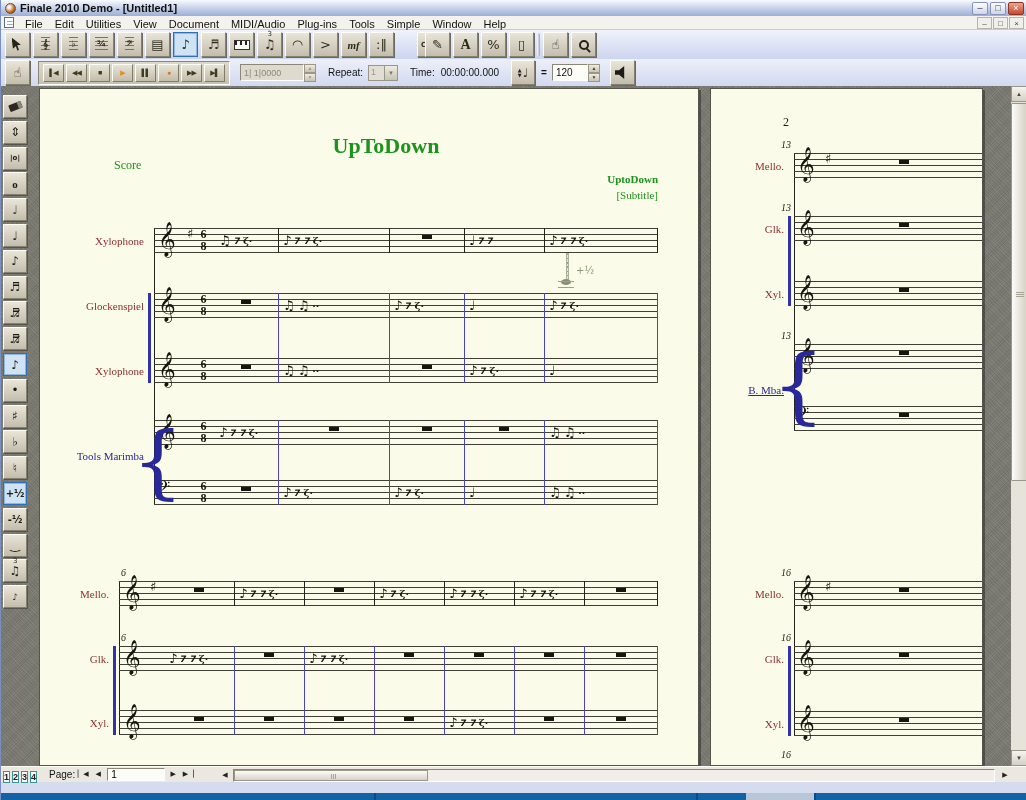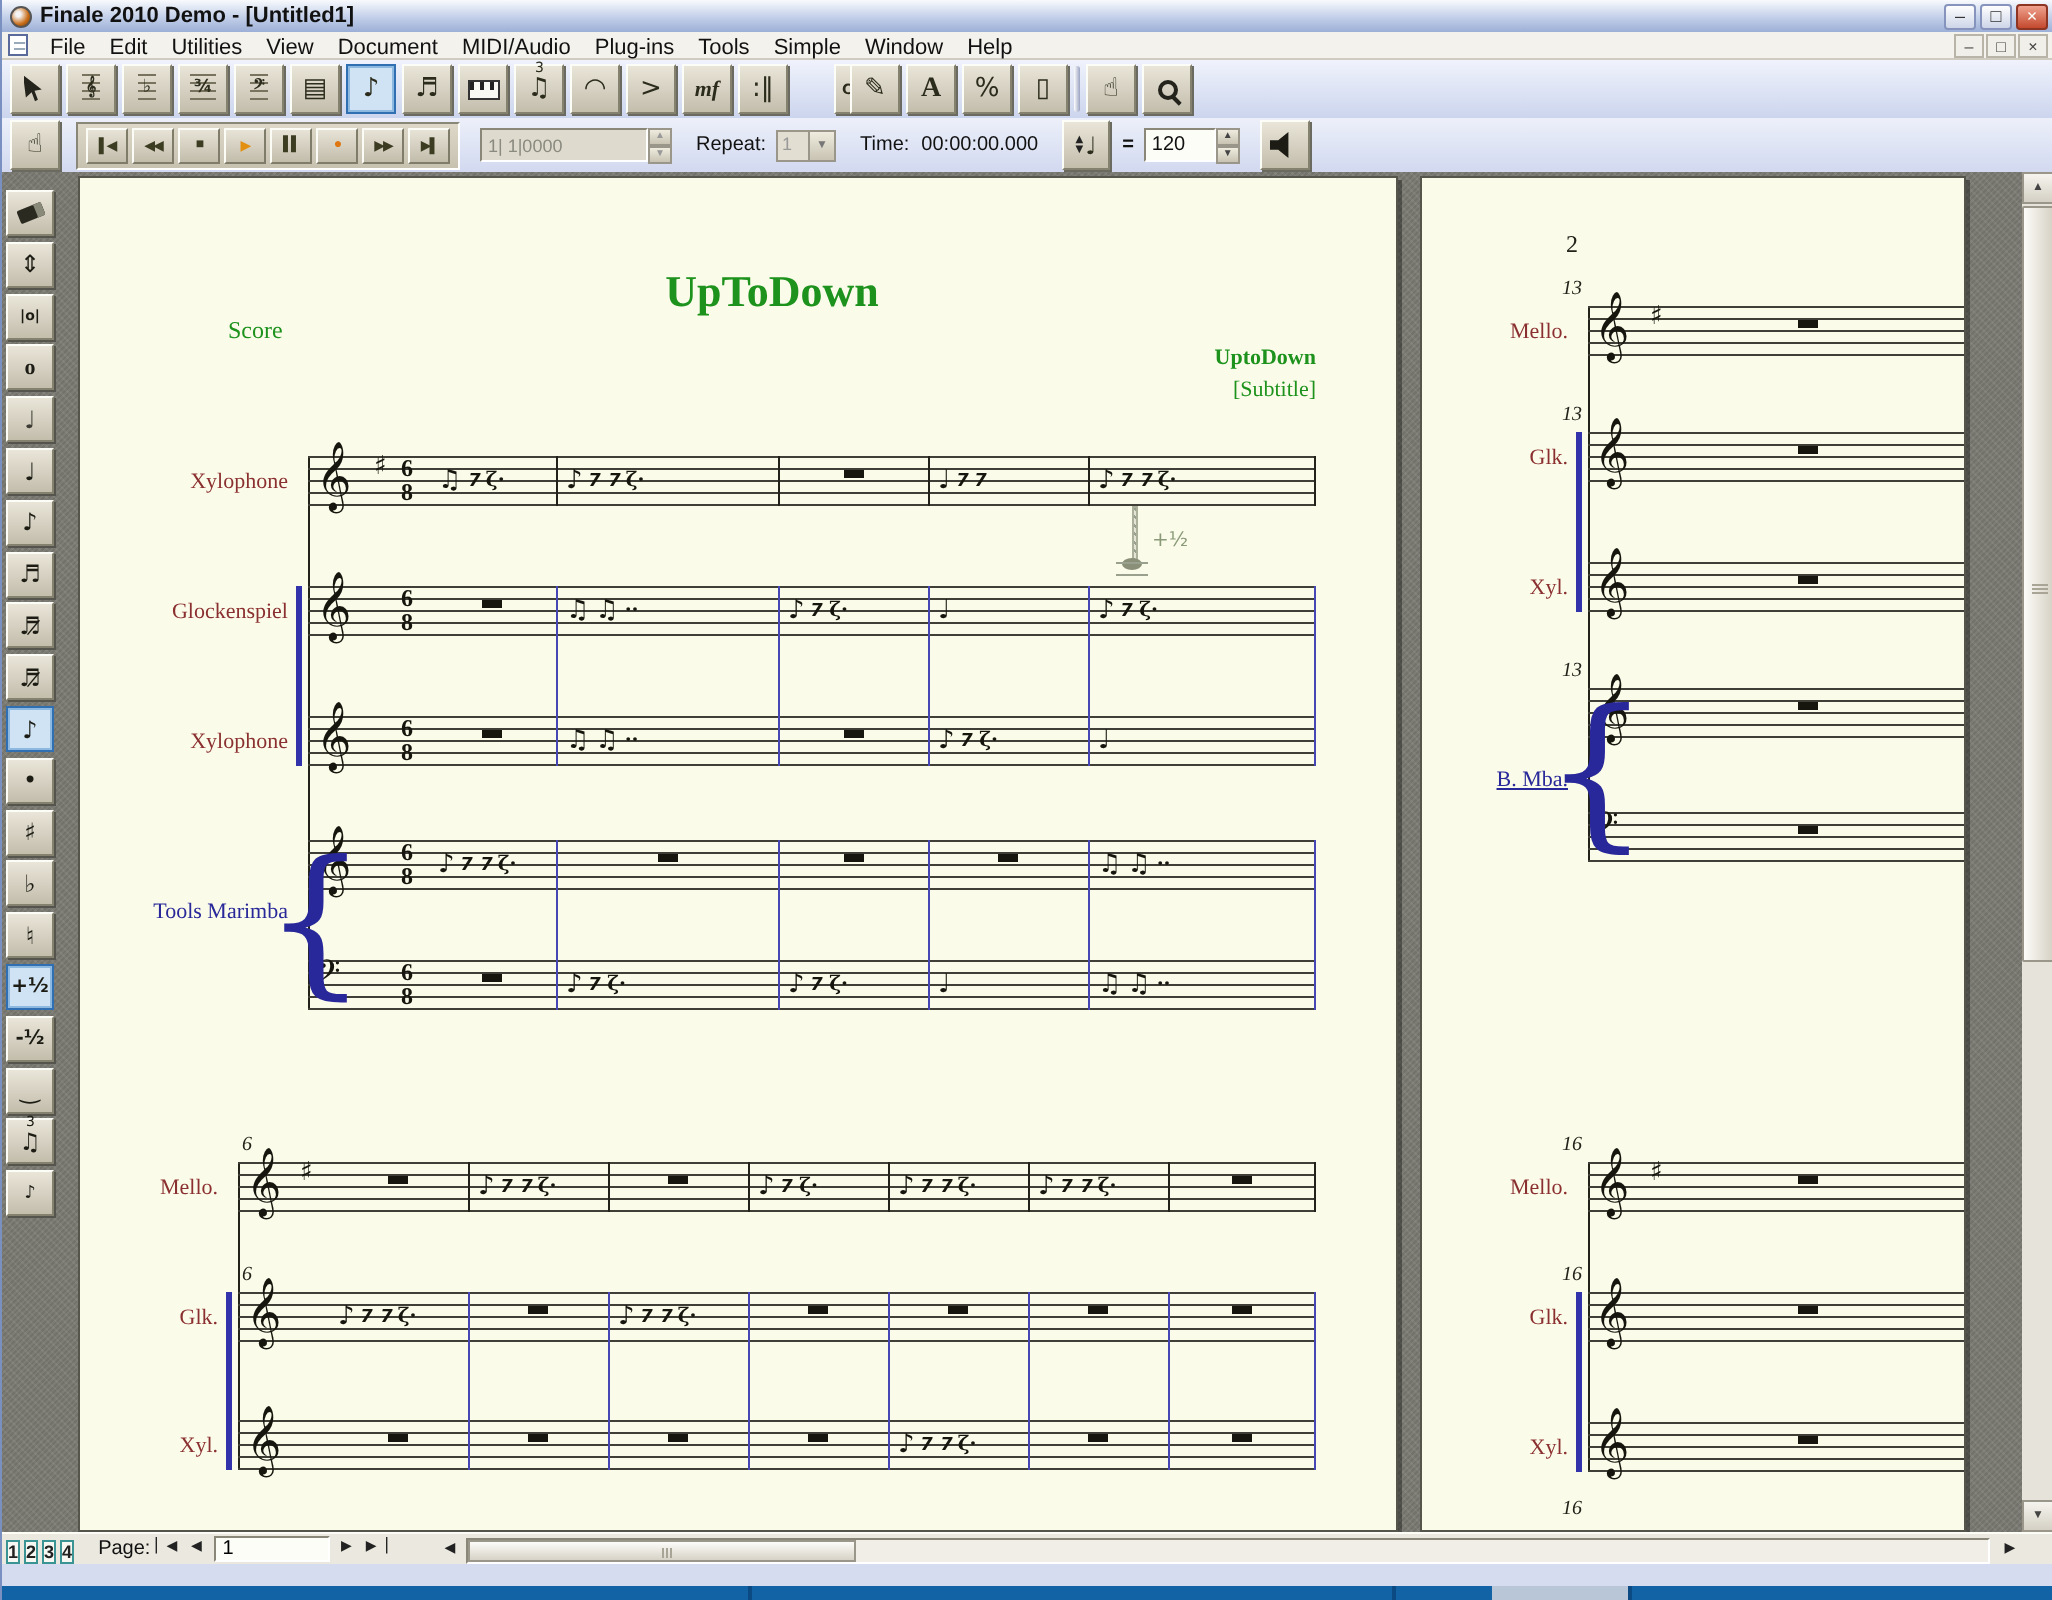--- a/index.html
+++ b/index.html
@@ -61,21 +61,21 @@
   .playbar { position:absolute; left:0; top:59px; width:1026px; height:27px;
     background:linear-gradient(#edf0fa,#d2d9f0); display:flex; align-items:center; }
   .playbar .tbtn { position:static; flex:none; }
   .hand { margin-left:4px; font-size:13px; }
   .transport { display:flex; gap:2px; margin-left:8px; padding:2px 4px;
     background:linear-gradient(#ddd8c8,#c7c2b0); border:1px solid; border-color:#8a8678 #fff #fff #8a8678; }
   .trbtn { width:21px; height:18px; background:linear-gradient(#e7e3d6,#c2bcab);
     border:1px solid; border-color:#fcfcf6 #807c6a #807c6a #fcfcf6;
     font-size:7px; letter-spacing:-1px; color:#3c3c22; display:flex; align-items:center; justify-content:center; }
   .fieldwrap { display:flex; align-items:stretch; height:17px; }
-  .counter { width:84px; border:1px solid; border-color:#8a8678 #fff #fff #8a8678; background:#dedacd;
+  .counter { width:64px; border:1px solid; border-color:#8a8678 #fff #fff #8a8678; background:#dedacd;
     color:#8a8a80; font-size:9px; padding:0 3px; font-family:"Liberation Sans",sans-serif; }
   .tempoval { width:36px; border:1px solid; border-color:#8a8678 #fff #fff #8a8678; background:#fdfdf8;
     color:#111; font-size:10px; padding:0 3px; }
   .spin { width:12px; display:flex; flex-direction:column; }
   .spin i { flex:1; font-style:normal; font-size:5px; line-height:7px; text-align:center; color:#444;
     background:linear-gradient(#efecdf,#c8c3b2); border:1px solid #9a968a; }
   .spin.gray i { color:#999; }
   .plabel { font-size:10px; color:#111; margin-left:12px; }
   .pvalue { font-size:10px; color:#111; margin-left:6px; }
   .combo { display:flex; margin-left:5px; height:16px; border:1px solid #9a968a; background:#e2ded2; }

